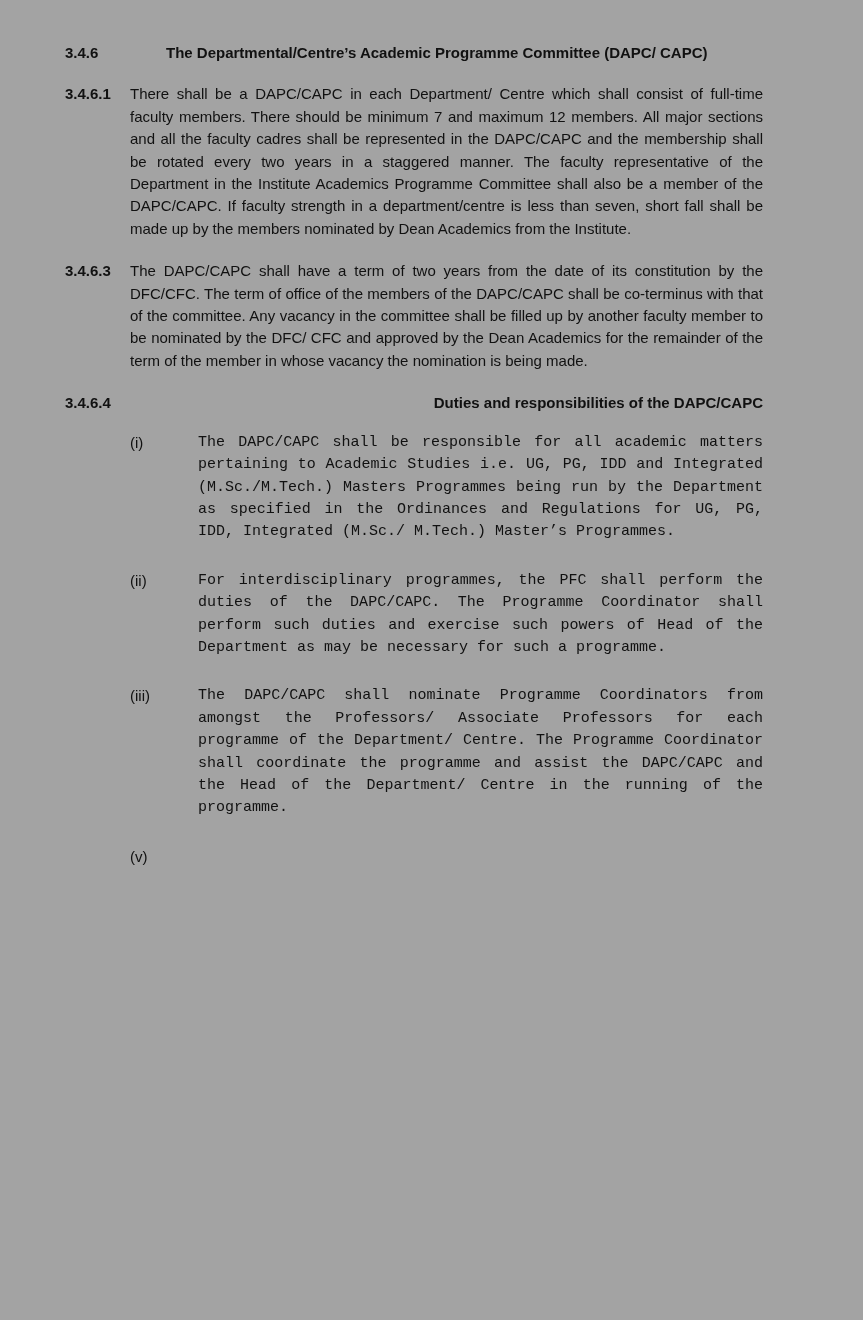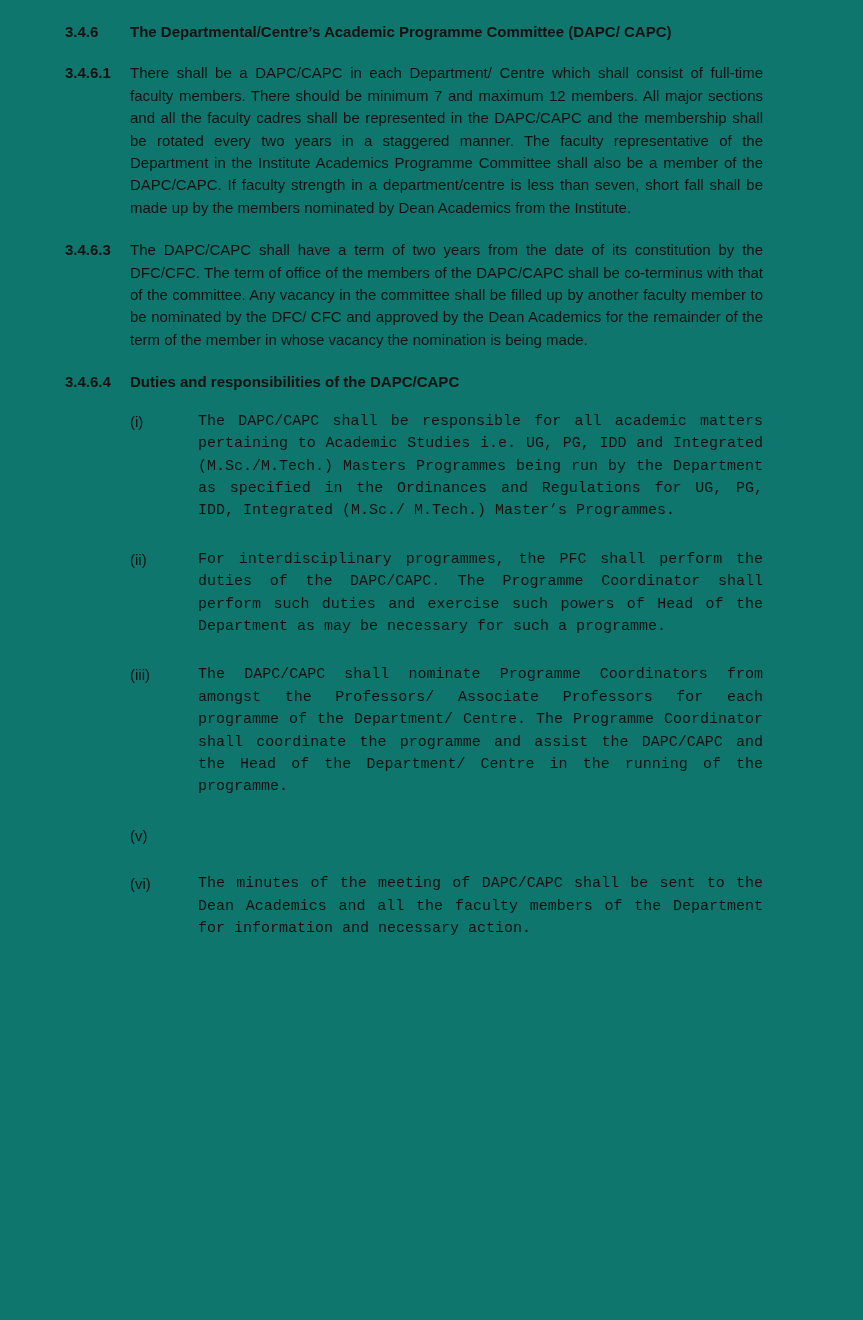--- a/index.html
+++ b/index.html
@@ -7,43 +7,43 @@
   body {
     width: 863px;
     min-height: 1320px;
     font-family: "Liberation Sans", sans-serif;
     color: #111111;
     -webkit-font-smoothing: antialiased;
   }
   .page {
     width: 863px;
     min-height: 1320px;
-    padding: 21px 100px 40px 65px;
-    background: #0f766e;
+    padding: 42px 100px 40px 65px;
+    background: #a3a3a3;
   }
   .row {
     display: flex;
     align-items: flex-start;
     font-size: 15px;
     line-height: 22.4px;
   }
   .num {
     flex: 0 0 65px;
     font-weight: bold;
   }
   .body {
     flex: 1;
     text-align: justify;
   }
-  .bold { font-weight: bold; }
+  .bold { font-weight: bold; margin-left: 36px; }
   .heading-row { margin-bottom: 19px; }
   .heading-row .body { text-align: left; }
   .para-row { margin-bottom: 20px; }
   .subheading-row { margin-bottom: 17px; }
-  .subheading-row .body { text-align: left; }
+  .subheading-row .body { text-align: right; }
   .list { }
   .list-row {
     display: flex;
     align-items: flex-start;
     margin-left: 65px;
     margin-bottom: 26px;
     font-size: 15px;
     line-height: 22.4px;
   }
   .marker {
@@ -93,20 +93,16 @@
     <div class="list-row">
       <div class="marker">(iii)</div>
       <div class="body">The DAPC/CAPC shall nominate Programme Coordinators from amongst the Professors/ Associate Professors for each programme of the Department/ Centre. The Programme Coordinator shall coordinate the programme and assist the DAPC/CAPC and the Head of the Department/ Centre in the running of the programme.</div>
     </div>
 
 
     <div class="list-row">
       <div class="marker">(v)</div>
     </div>
 
-    <div class="list-row">
-      <div class="marker">(vi)</div>
-      <div class="body">The minutes of the meeting of DAPC/CAPC shall be sent to the Dean Academics and all the faculty members of the Department for information and necessary action.</div>
-    </div>
 
   </div>
 
 </div>
 
 </body></html>

